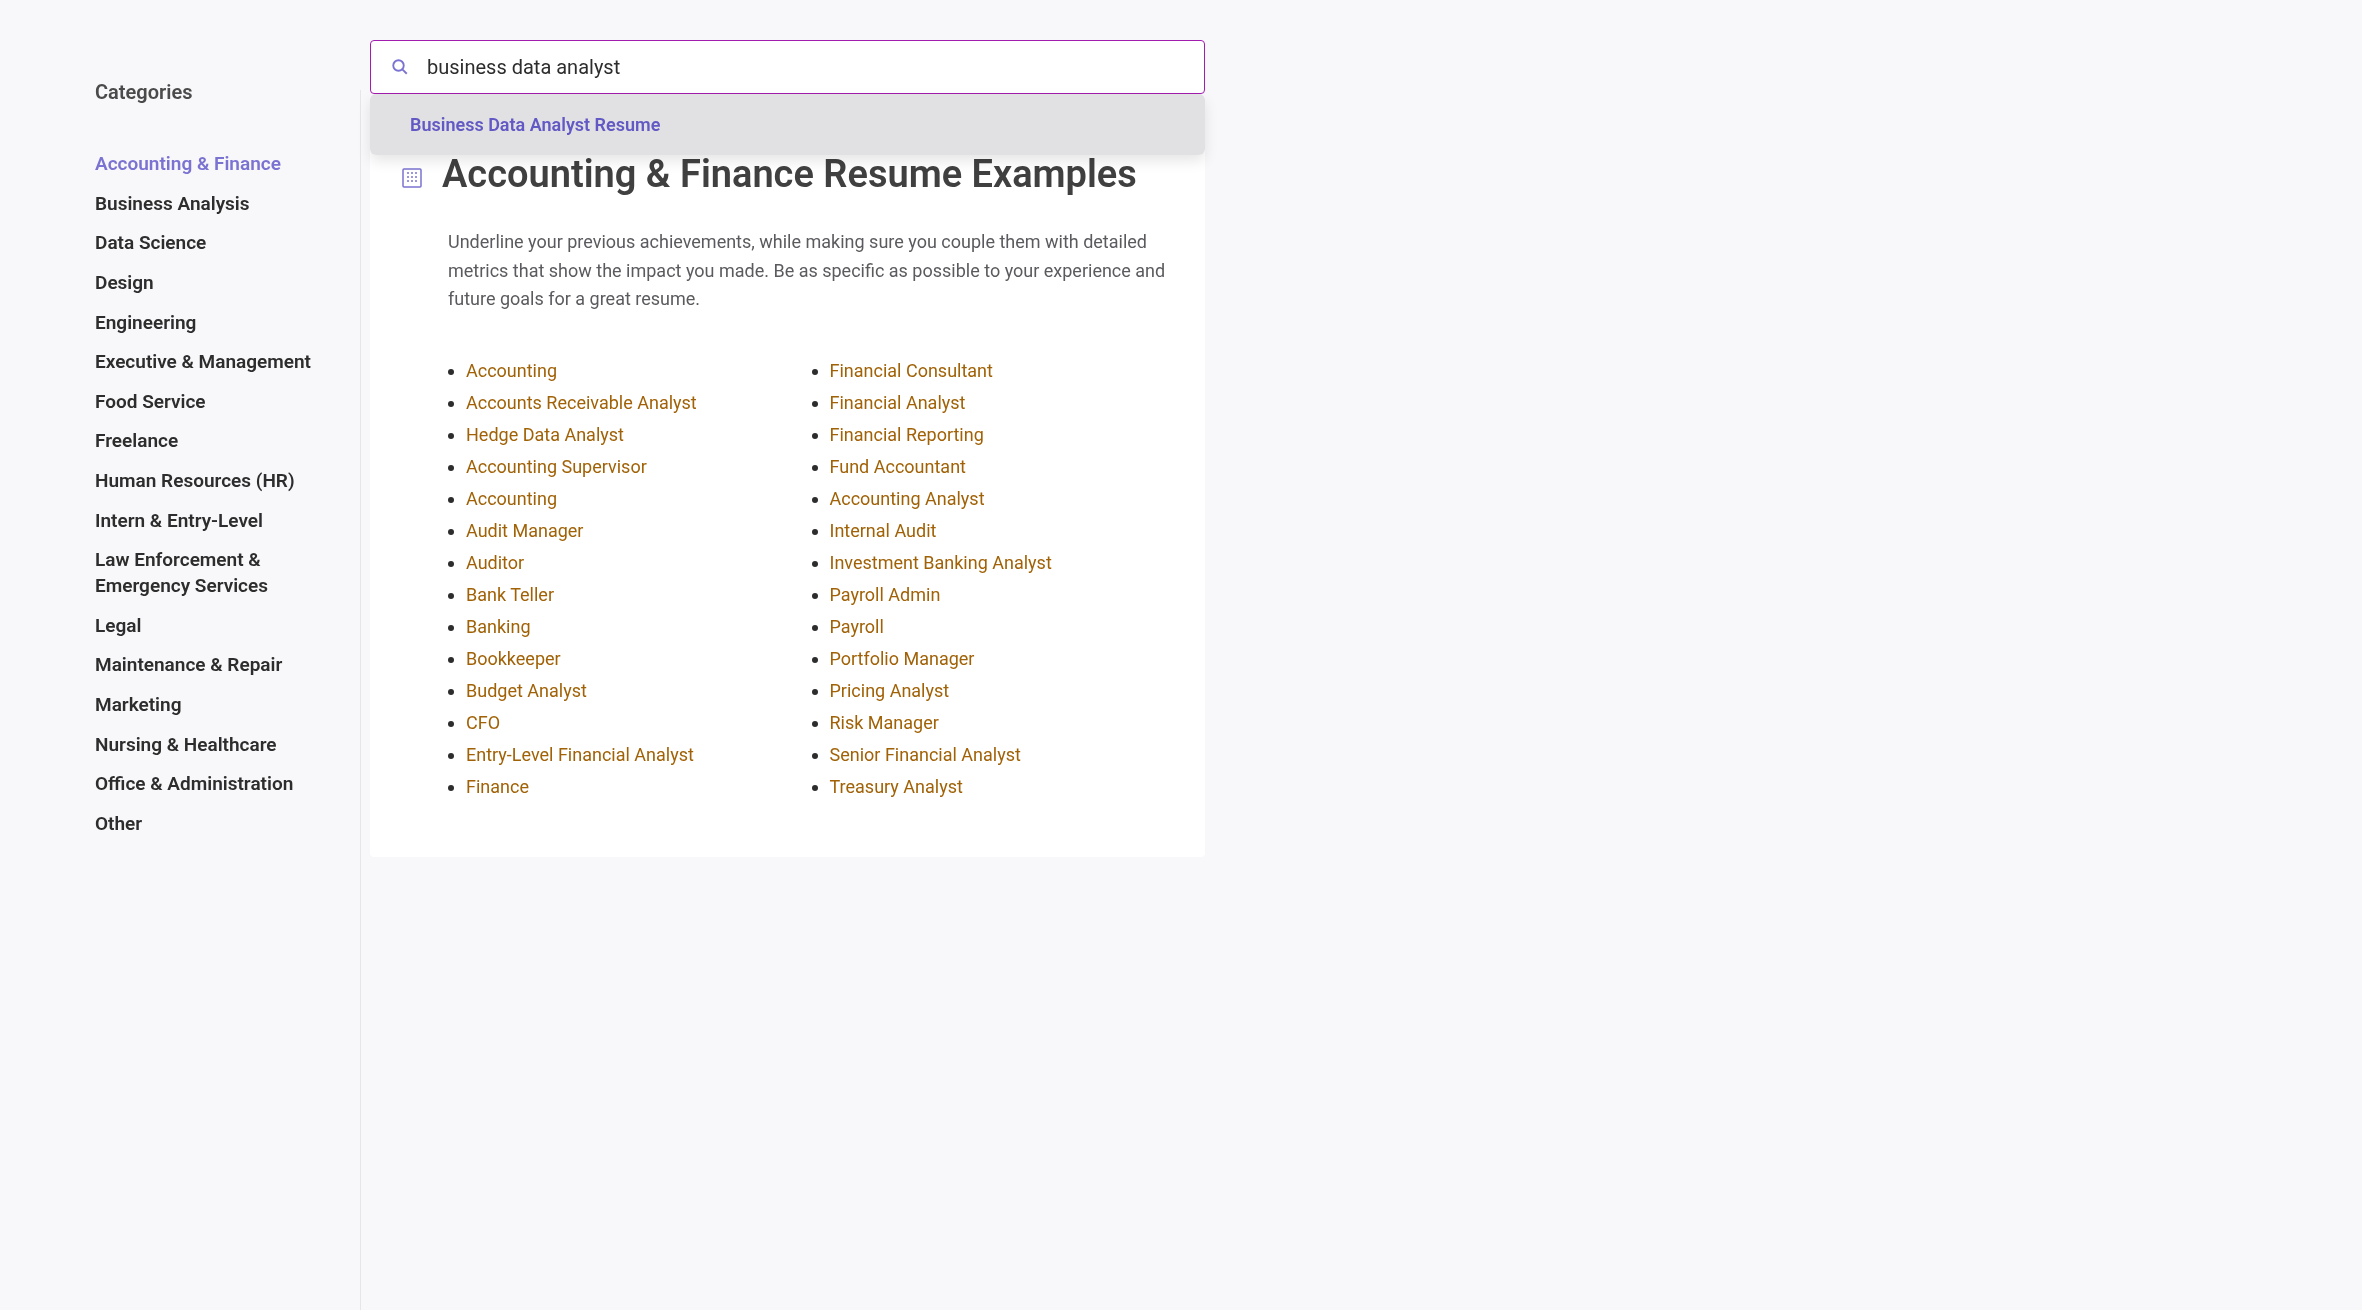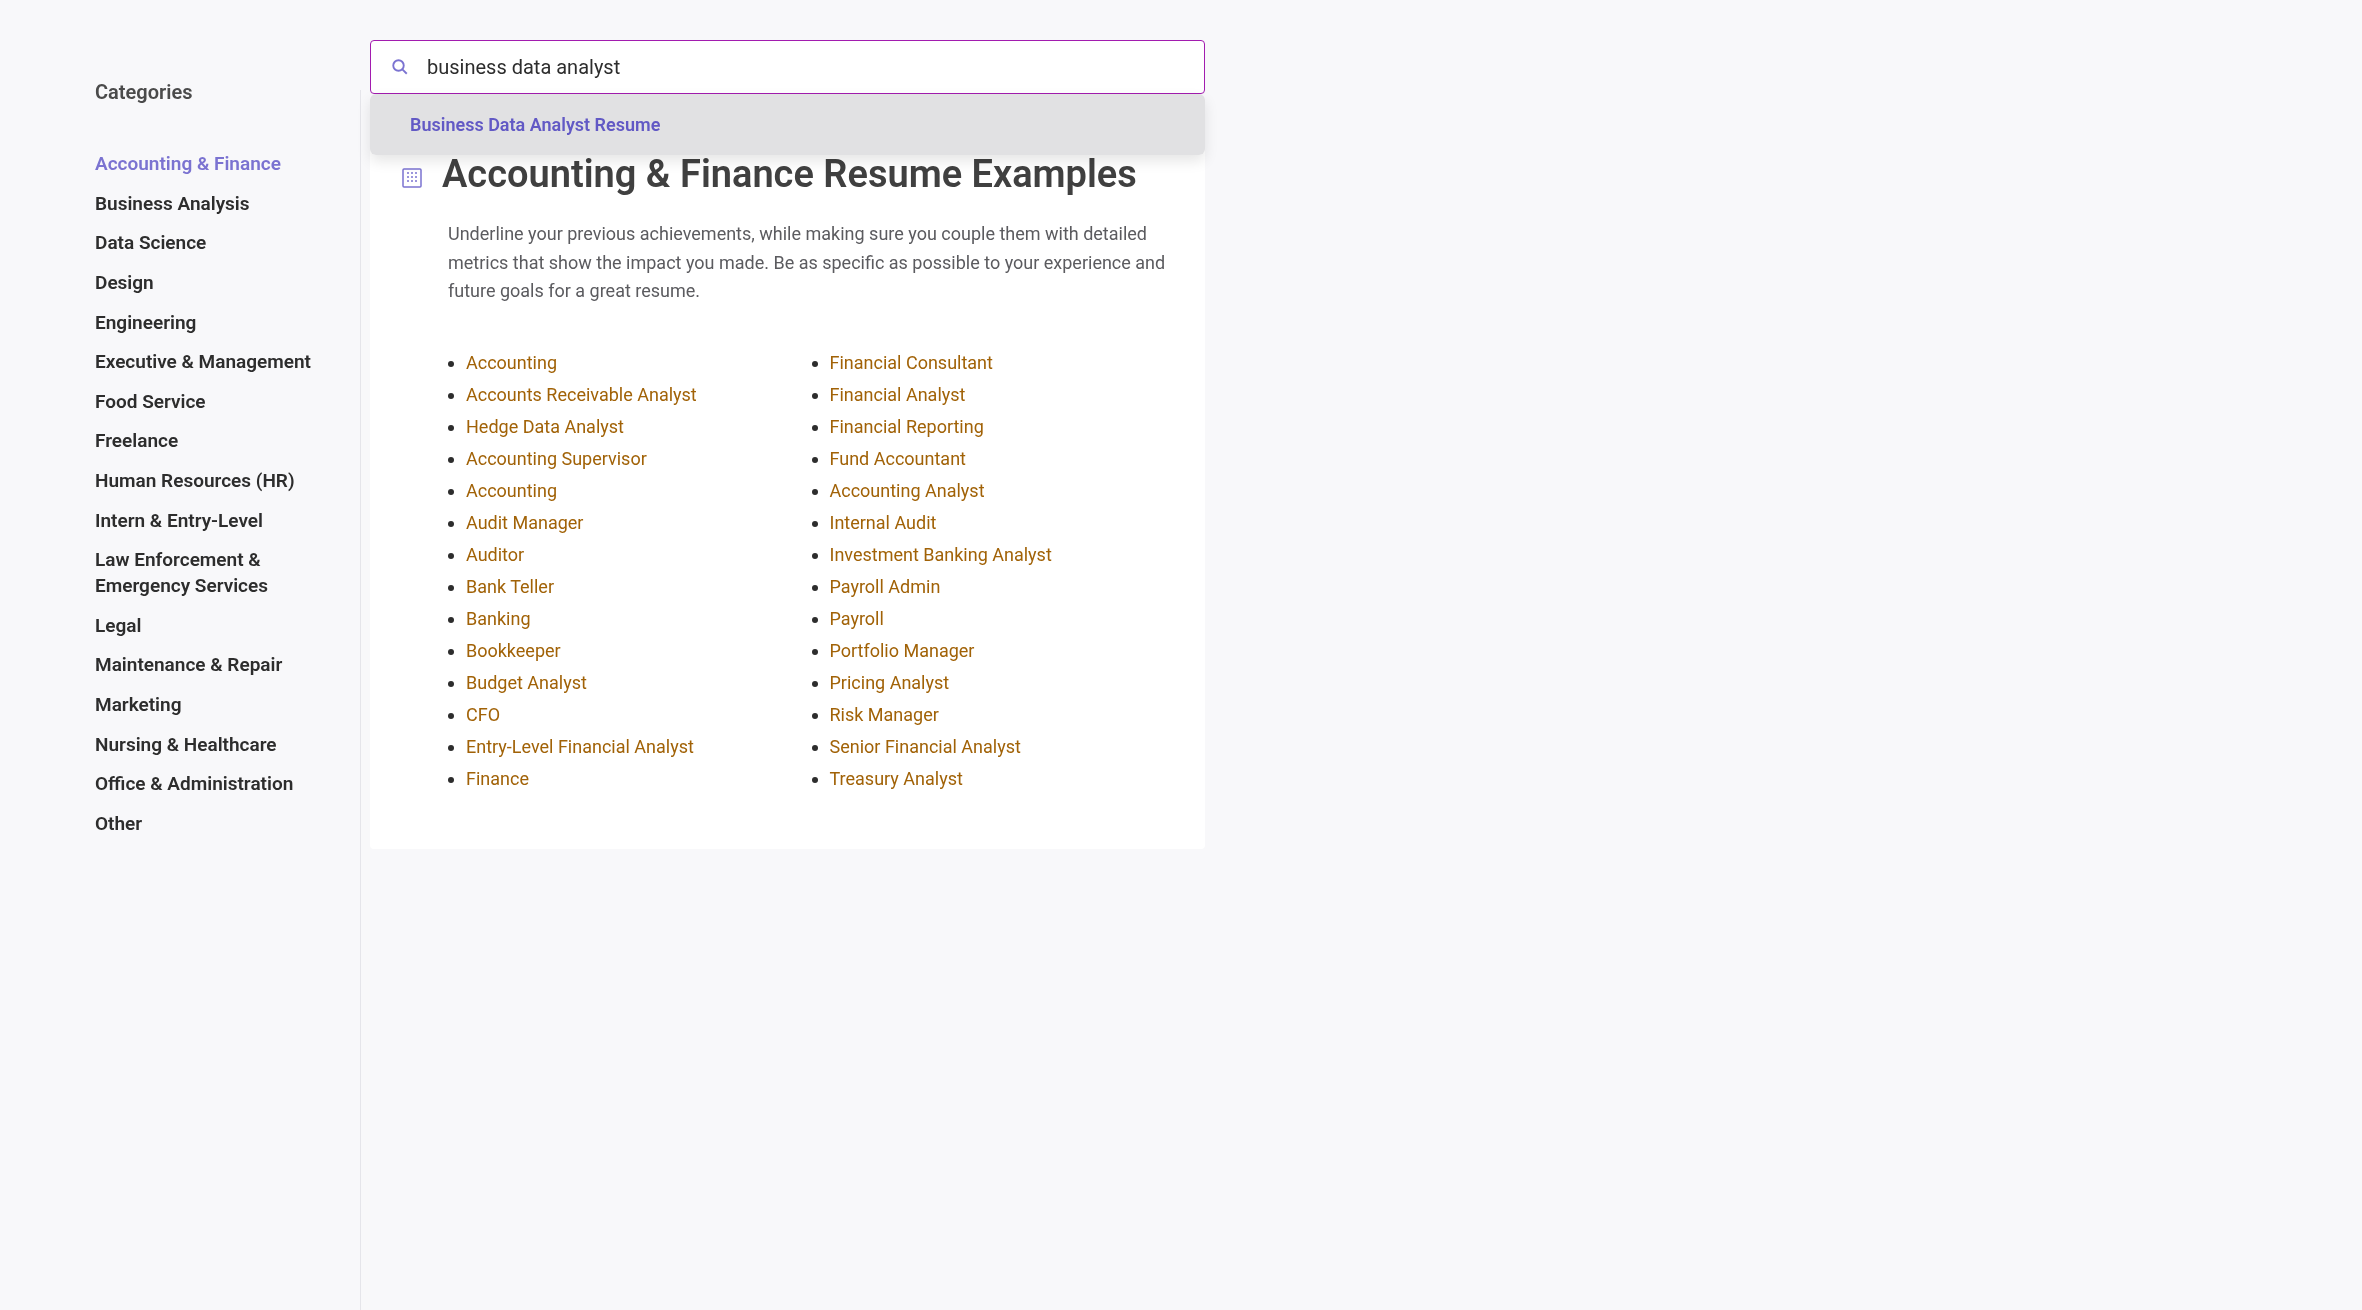--- a/index.html
+++ b/index.html
@@ -116,21 +116,21 @@
       margin-top: 12px;
     }
     .card-title {
       font-size: 38px;
       font-weight: 600;
       color: #404040;
       line-height: 1.1;
     }
     .card-body {
       padding-left: 48px;
-      margin-top: 24px;
+      margin-top: 32px;
     }
     .card-desc {
       font-size: 18px;
       line-height: 1.6;
       color: #5b5b5f;
       margin-bottom: 40px;
     }
     .examples-grid {
       display: flex;
       gap: 0;

